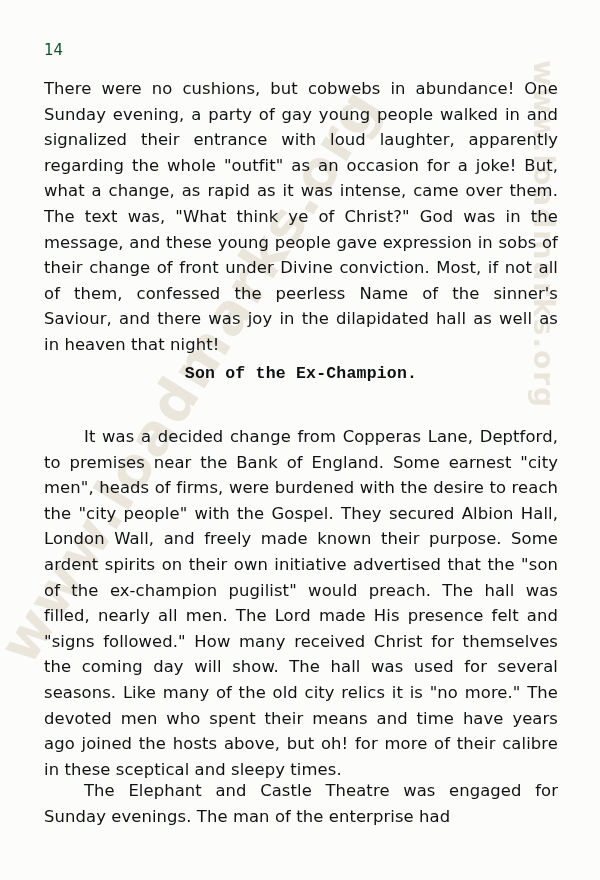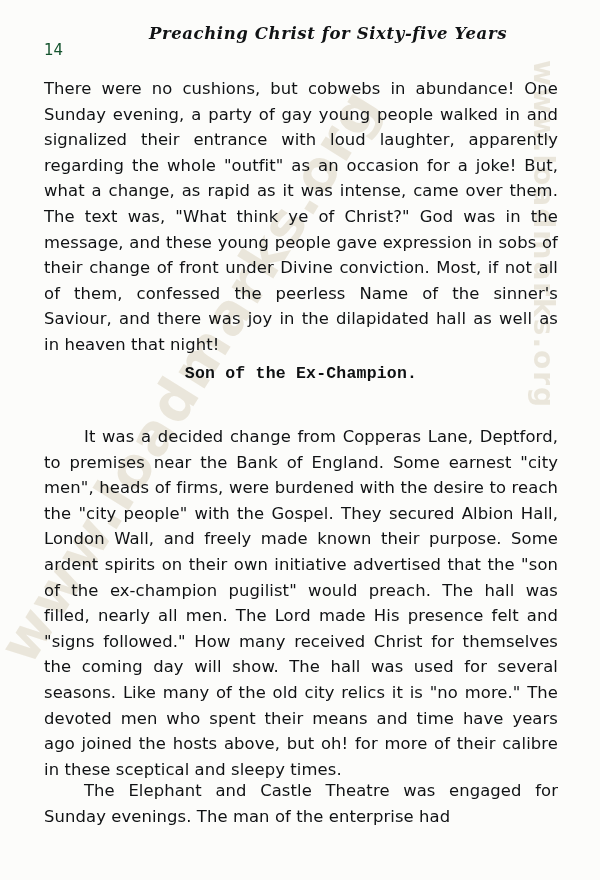--- a/index.html
+++ b/index.html
@@ -129,21 +129,20 @@
 
   <div class="watermark">
     <span class="wm-main">www.loadmarks.org</span>
     <span class="wm-side">www.loadmarks.org</span>
   </div>
 
   <div class="content">
 
     <div class="header">
       <div class="page-number">14</div>
-      <div class="running-title">Preaching Christ for Sixty-five Years</div>
     </div>
 
     <div class="body-block" id="para1">
       <p>There were no cushions, but cobwebs in abundance! One Sunday evening, a party of gay young people walked in and signalized their entrance with loud laughter, apparently regarding the whole "outfit" as an occasion for a joke! But, what a change, as rapid as it was intense, came over them.  The text was, "What think ye of Christ?"  God was in the message, and these young people gave expression in sobs of their change of front under Divine conviction.  Most, if not all of them, confessed the peerless Name of the sinner's Saviour, and there was joy in the dilapidated hall as well as in heaven that night!</p>
     </div>
 
     <div class="subhead">Son of the Ex-Champion.</div>
 
     <div class="body-block" id="para2">
       <p class="indent">It was a decided change from Copperas Lane, Deptford, to premises near the Bank of England. Some earnest "city men", heads of firms, were burdened with the desire to reach the "city people" with the Gospel.  They secured Albion Hall, London Wall, and freely made known their purpose.  Some ardent spirits on their own initiative advertised that the "son of the ex-champion pugilist" would preach.  The hall was filled, nearly all men.  The Lord made His presence felt and "signs followed."  How many received Christ for themselves the coming day will show.  The hall was used for several seasons.  Like many of the old city relics it is "no more."  The devoted men who spent their means and time have years ago joined the hosts above, but oh! for more of their calibre in these sceptical and sleepy times.</p>

